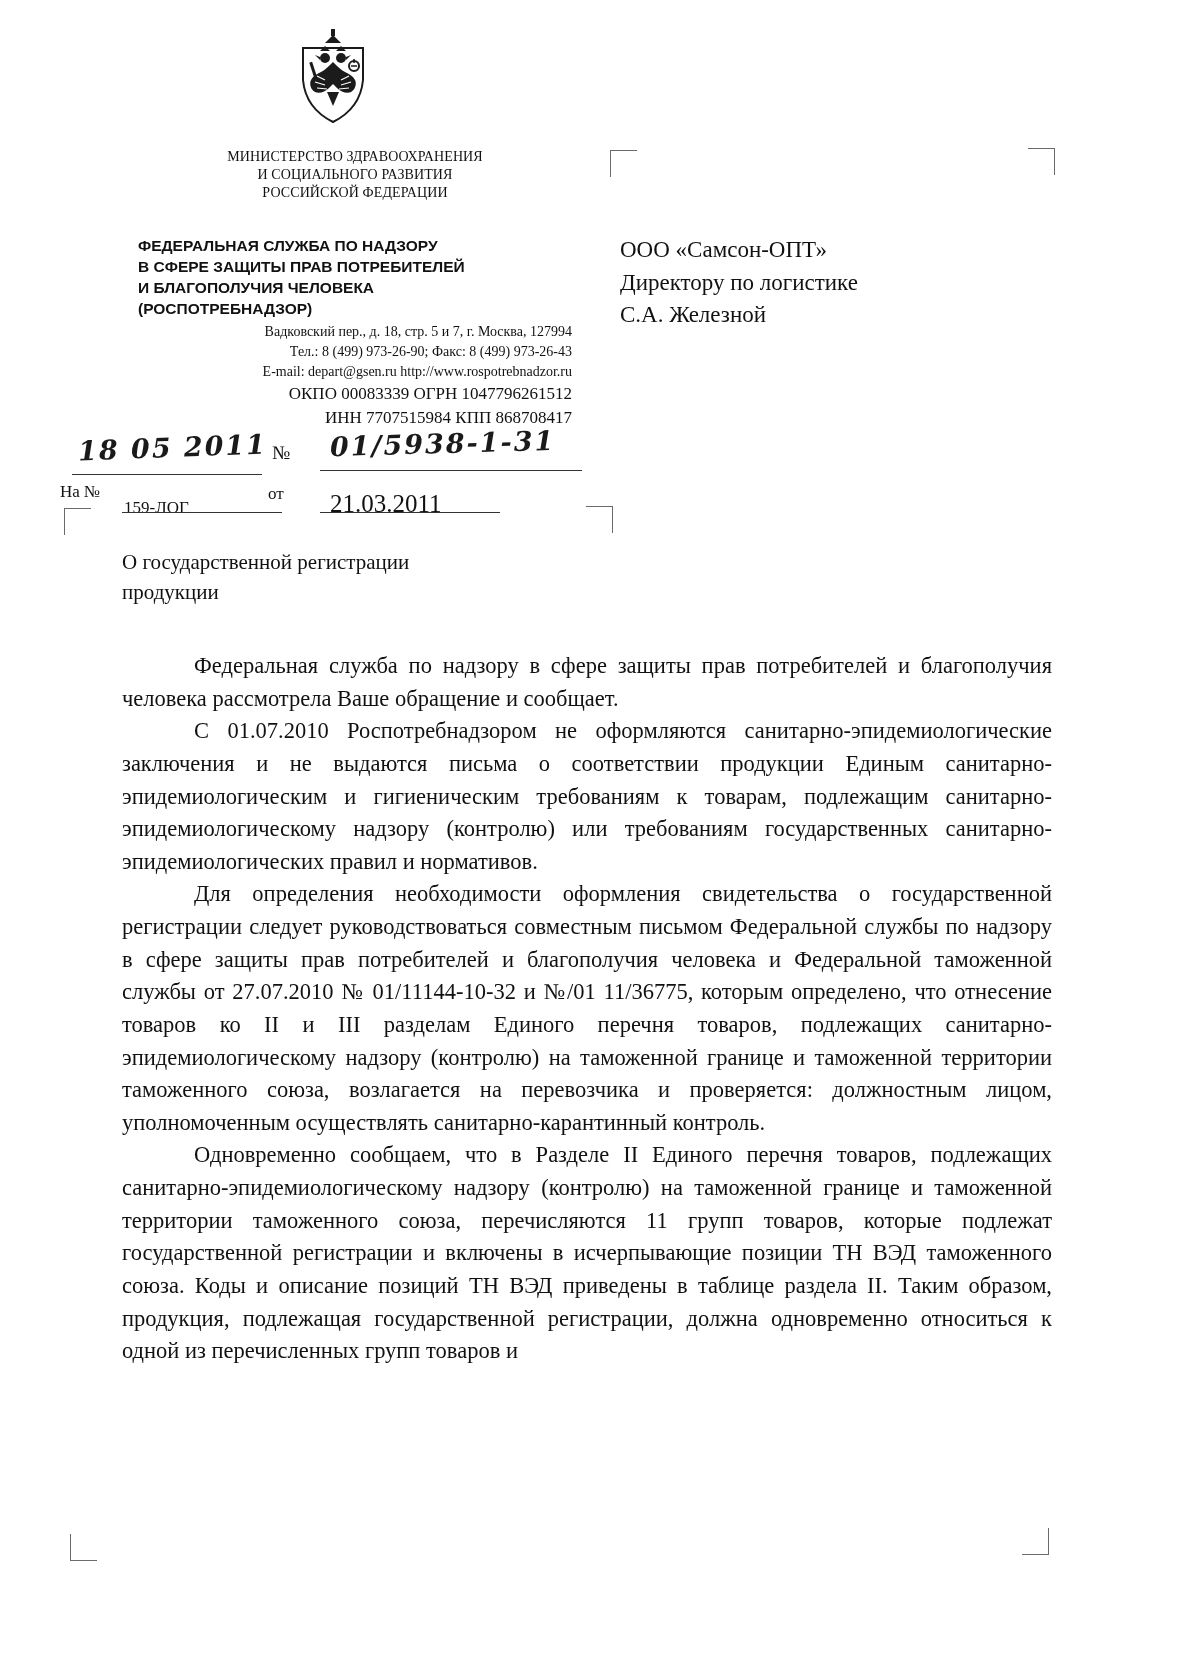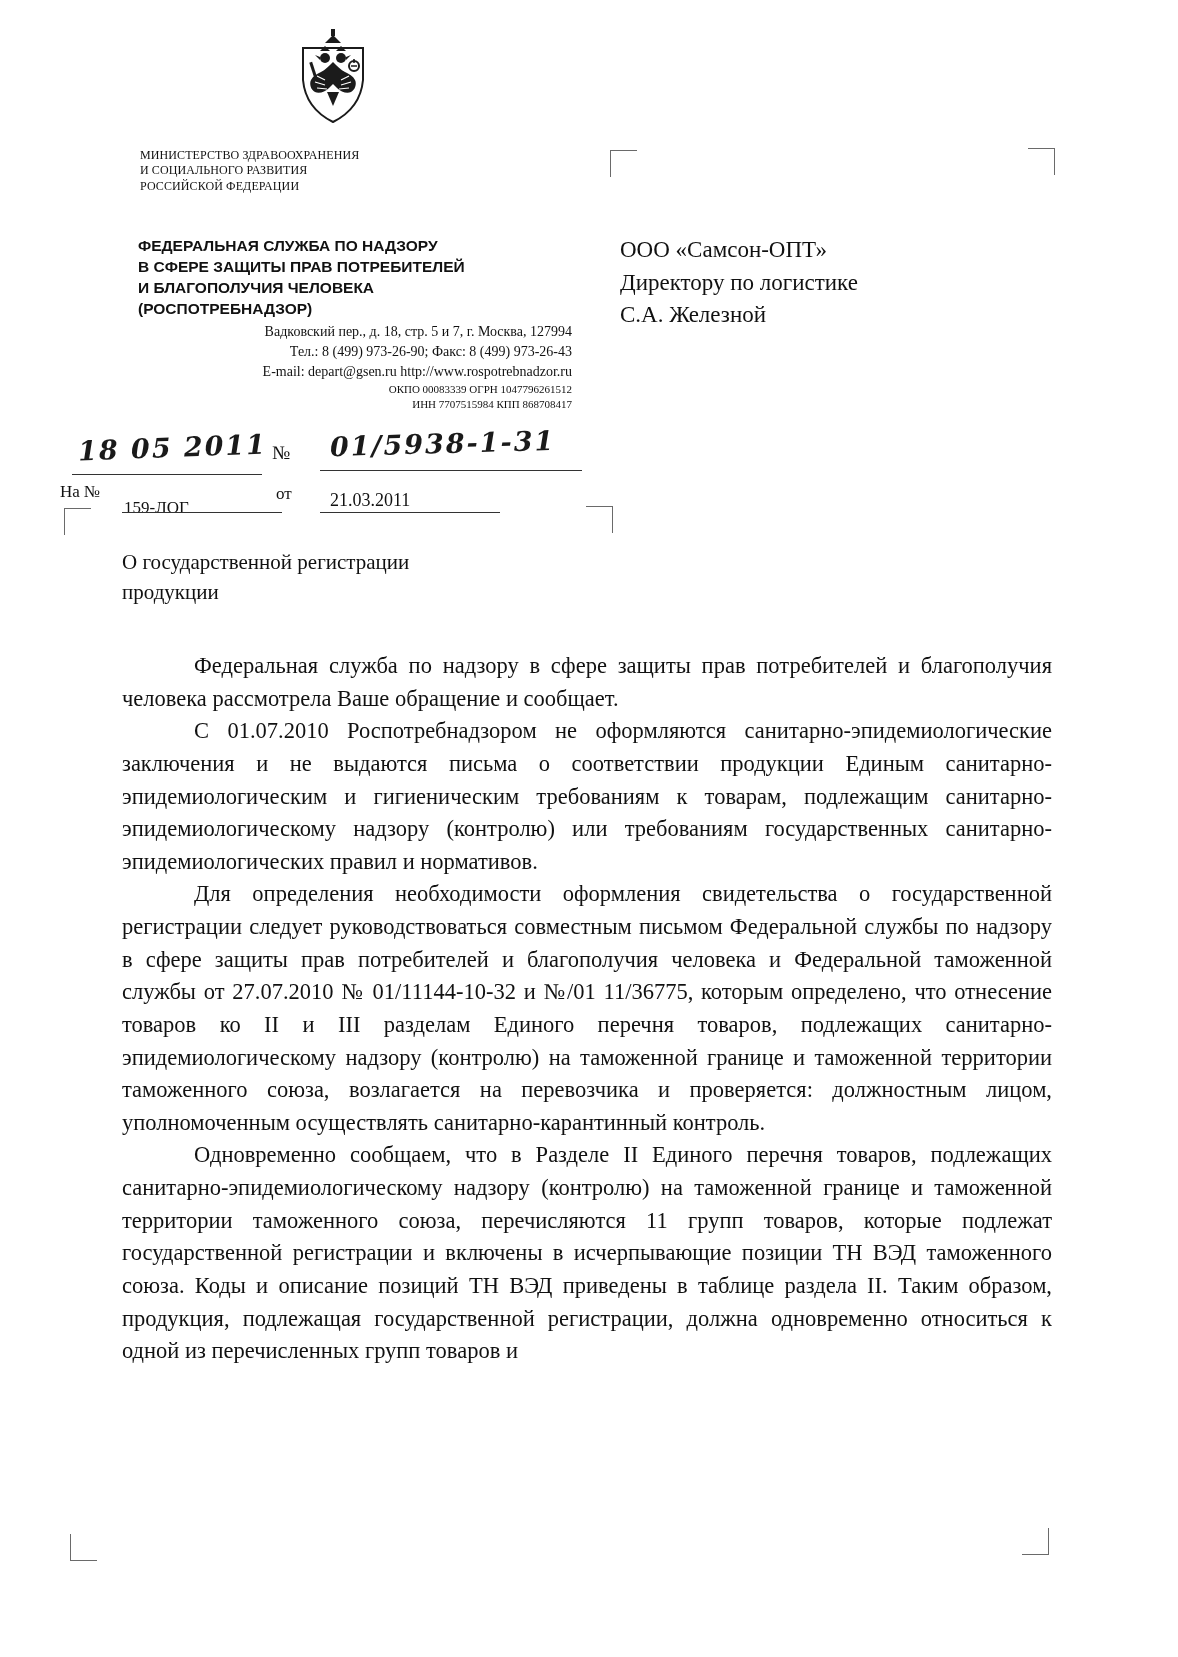--- a/index.html
+++ b/index.html
@@ -38,23 +38,24 @@
     width: 92px;
     height: 110px;
   }
 
   
   .ministry {
     position: absolute;
     left: 140px;
     top: 148px;
     width: 430px;
-    font-size: 12px;
+    font-size: 14px;
     line-height: 1.28;
     letter-spacing: 0.1px;
+    text-align: center;
   }
   .service {
     position: absolute;
     left: 138px;
     top: 236px;
     width: 434px;
     font-family: "Liberation Sans", "DejaVu Sans", sans-serif;
     font-weight: bold;
     font-size: 15.5px;
     line-height: 1.35;
@@ -62,21 +63,21 @@
   }
   .address {
     position: absolute;
     left: 138px;
     top: 322px;
     width: 434px;
     font-size: 14px;
     line-height: 1.42;
     text-align: right;
   }
-  .address .small { font-size: 11px; }
+  .address .small { font-size: 17px; }
 
   
   .addressee {
     position: absolute;
     left: 620px;
     top: 234px;
     width: 430px;
     font-size: 23px;
     line-height: 1.42;
   }
@@ -132,29 +133,29 @@
   }
   .ref-no {
     position: absolute;
     left: 124px;
     top: 490px;
     font-size: 17px;
     margin-top: 8px;
   }
   .ot {
     position: absolute;
-    left: 276px;
+    left: 268px;
     top: 484px;
     font-size: 17px;
   }
   .ref-date {
     position: absolute;
     left: 330px;
     top: 490px;
-    font-size: 18px;
+    font-size: 25px;
   }
   .rule-c {
     position: absolute;
     left: 122px;
     top: 512px;
     width: 160px;
     border-bottom: 1.4px solid #333;
   }
   .rule-d {
     position: absolute;

